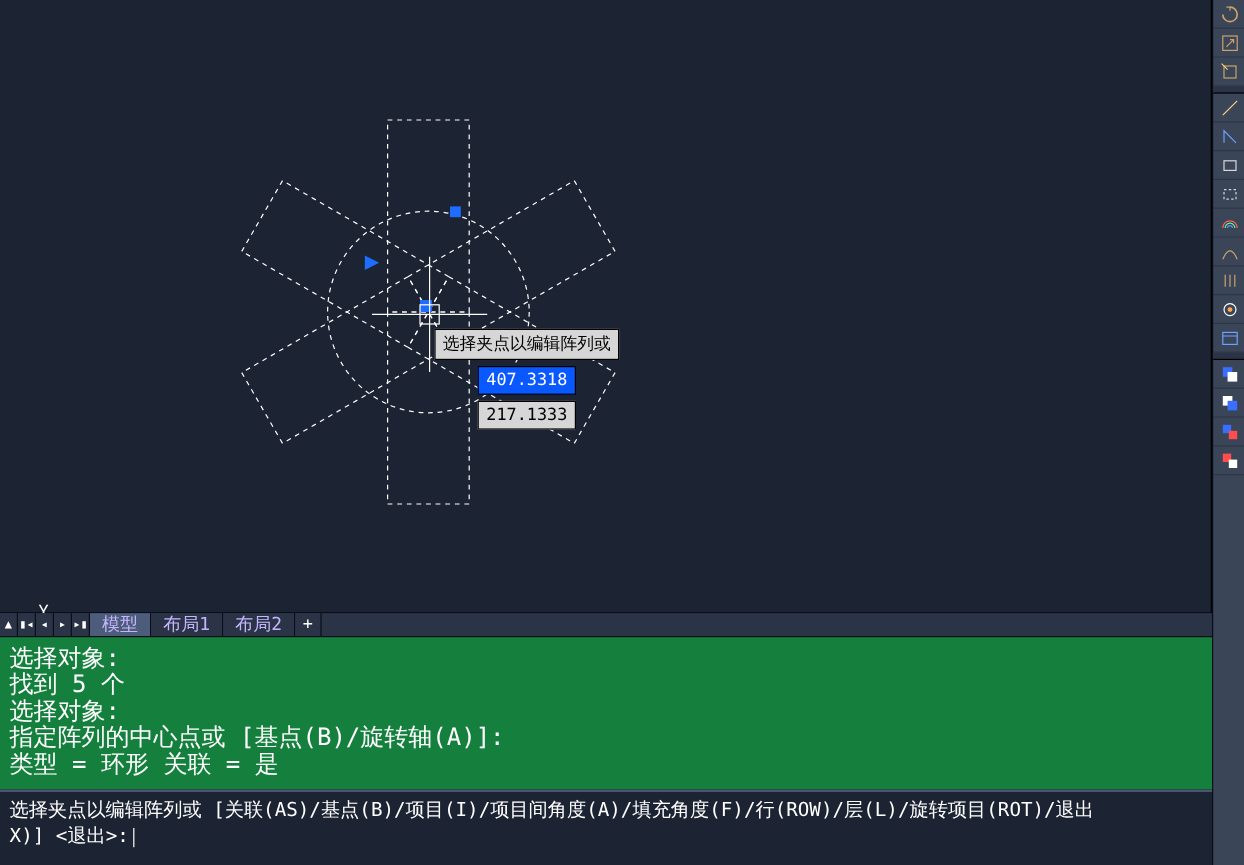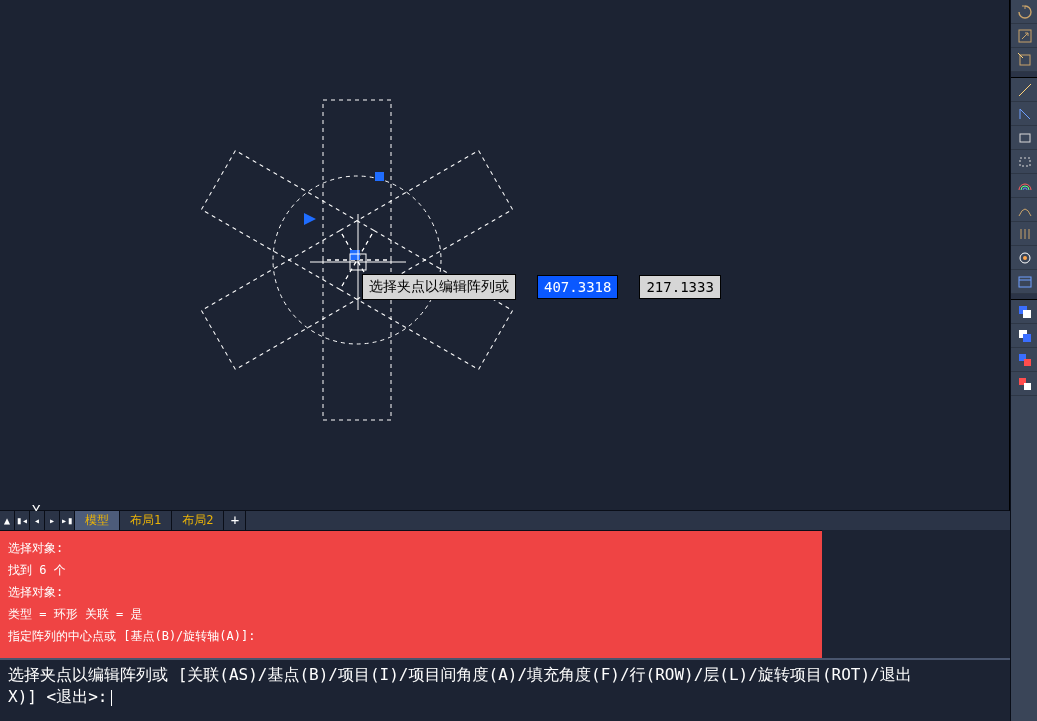--- a/index.html
+++ b/index.html
@@ -22,24 +22,25 @@
     width: 1010px;
     height: 511px;
     background: #1c2333;
     border-right: 1px solid #000;
     border-bottom: 1px solid #0a0e18;
   }
   .viewport svg { position: absolute; inset: 0; }
   .tooltip-box {
     position: absolute;
     left: 362px; top: 274px;
-    display: flex; gap: 21px;
+    display: flex; gap: 5px;
     align-items: center;
     font-family: "SimSun", monospace;
     font-size: 14px;
+    flex-direction: column;
   }
   .tip {
     background: #d6d6d6;
     border: 1px solid #000;
     padding: 3px 6px;
     color: #000;
   }
   .inp {
     background: #d6d6d6;
     border: 1px solid #000;
@@ -64,41 +65,41 @@
     background: #2b3447;
     display: flex; align-items: stretch;
   }
   .tabbar .navbtn {
     width: 15px; display: flex; align-items: center; justify-content: center;
     border-right: 1px solid #0a0e18;
     font-size: 10px; color: #fff;
     background: #2b3447;
   }
   .tabbar .tab {
-    padding: 0 10px; line-height: 19px; font-size: 12px;
-    color: #eab308; border-right: 1px solid #0a0e18;
+    padding: 0 10px; line-height: 19px; font-size: 15px;
+    color: #c4b5fd; border-right: 1px solid #0a0e18;
     background: #2b3447;
     text-align: center;
   }
   .tabbar .tab.active { background: #4d5c7a; }
   .tabbar .addtab {
     width: 22px; text-align: center; line-height: 19px;
     background: #2b3447; color: #fff; font-size: 14px;
     border-right: 1px solid #0a0e18;
   }
 
   
   .cmdhist {
     position: absolute;
-    top: 530px; left: 0; width: 822px;
+    top: 530px; left: 0; width: 1010px;
     height: 128px;
-    background: #ef4444;
+    background: #15803d;
     border-top: 1px solid #0a0e18;
     padding: 6px 8px;
-    font-size: 12px;
+    font-size: 20px;
     line-height: 22px;
     color: #fff;
     font-family: "SimSun", monospace;
     overflow: hidden;
   }
   .cmdprompt {
     position: absolute;
     top: 658px; left: 0; width: 1010px;
     height: 63px;
     background: #1c2333;
@@ -200,24 +201,24 @@
     <div class="navbtn">▸</div>
     <div class="navbtn">▸▮</div>
     <div class="tab active">模型</div>
     <div class="tab">布局1</div>
     <div class="tab">布局2</div>
     <div class="addtab">+</div>
   </div>
 
   <div class="cmdhist">
     <div>选择对象:</div>
-    <div>找到 6 个</div>
+    <div>找到 5 个</div>
     <div>选择对象:</div>
+    <div>指定阵列的中心点或 [基点(B)/旋转轴(A)]:</div>
     <div>类型 = 环形   关联 = 是</div>
-    <div>指定阵列的中心点或 [基点(B)/旋转轴(A)]:</div>
   </div>
 
   <div class="cmdprompt">
     <span>选择夹点以编辑阵列或 [关联(AS)/基点(B)/项目(I)/项目间角度(A)/填充角度(F)/行(ROW)/层(L)/旋转项目(ROT)/退出</span><br>
     <span>X)] &lt;退出&gt;:</span><span class="caret"></span>
   </div>
 
   <div class="right-rail">
     <div class="rbtn">
         <svg width="16" height="16">

